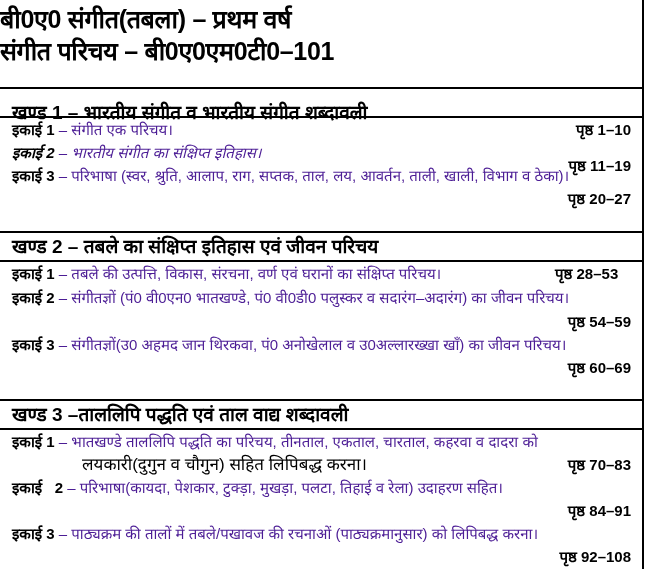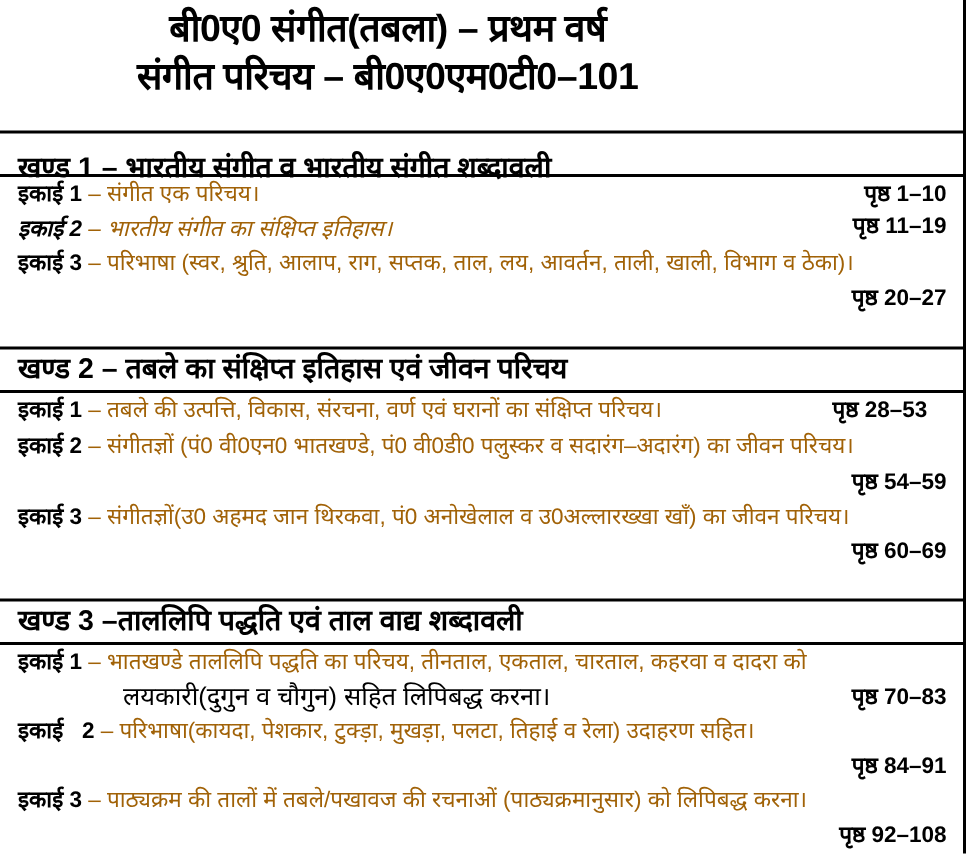--- a/index.html
+++ b/index.html
@@ -20,21 +20,21 @@
       left: 642px;
       top: 0;
       width: 2px;
       height: 569px;
       background: #000;
     }
     .title {
       position: absolute;
       left: 0;
       width: 517px;
-      text-align: center;
+      text-align: left;
       font-weight: bold;
       font-size: 25px;
       line-height: 30px;
       letter-spacing: -0.3px;
     }
     .title.l1 { top: 4px; }
     .title.l2 { top: 36px; }
 
     .hline {
       position: absolute;
@@ -62,21 +62,21 @@
       line-height: 22px;
       white-space: nowrap;
     }
     .row .label {
       font-weight: bold;
       display: inline-block;
       text-align: right;
     }
     .row .desc {
       font-weight: normal;
-      color: #a16207;
+      color: #4c1d95;
     }
     .page {
       position: absolute;
       font-weight: bold;
       font-size: 15px;
       line-height: 22px;
       white-space: nowrap;
     }
     .indent {
       position: absolute;
@@ -99,21 +99,21 @@
 <div class="hline" style="top:116px;"></div>
 
 <div class="row" style="top:119px;">
   <span class="label">इकाई 1</span><span class="desc"> – संगीत एक परिचय।</span>
 </div>
 <div class="page" style="top:119px; right:15px;">पृष्ठ   1–10</div>
 
 <div class="row" style="top:142px;font-style:italic;">
   <span class="label">इकाई 2</span><span class="desc"> – भारतीय संगीत का संक्षिप्त इतिहास।</span>
 </div>
-<div class="page" style="top:140px; right:15px;text-align:right;">पृष्ठ 11–19</div>
+<div class="page" style="top:155px; right:15px;text-align:right;">पृष्ठ 11–19</div>
 
 <div class="row" style="top:165px;">
   <span class="label">इकाई 3</span><span class="desc"> – परिभाषा (स्वर, श्रुति, आलाप, राग, सप्तक, ताल, लय, आवर्तन, ताली, खाली, विभाग व ठेका)।</span>
 </div>
 <div class="page" style="top:188px; right:15px;">पृष्ठ 20–27</div>
 
 <div class="hline" style="top:231px;"></div>
 <div class="khand" style="top:234px;">खण्ड  2 – तबले का संक्षिप्त इतिहास एवं जीवन परिचय</div>
 <div class="hline" style="top:260px;"></div>
 

